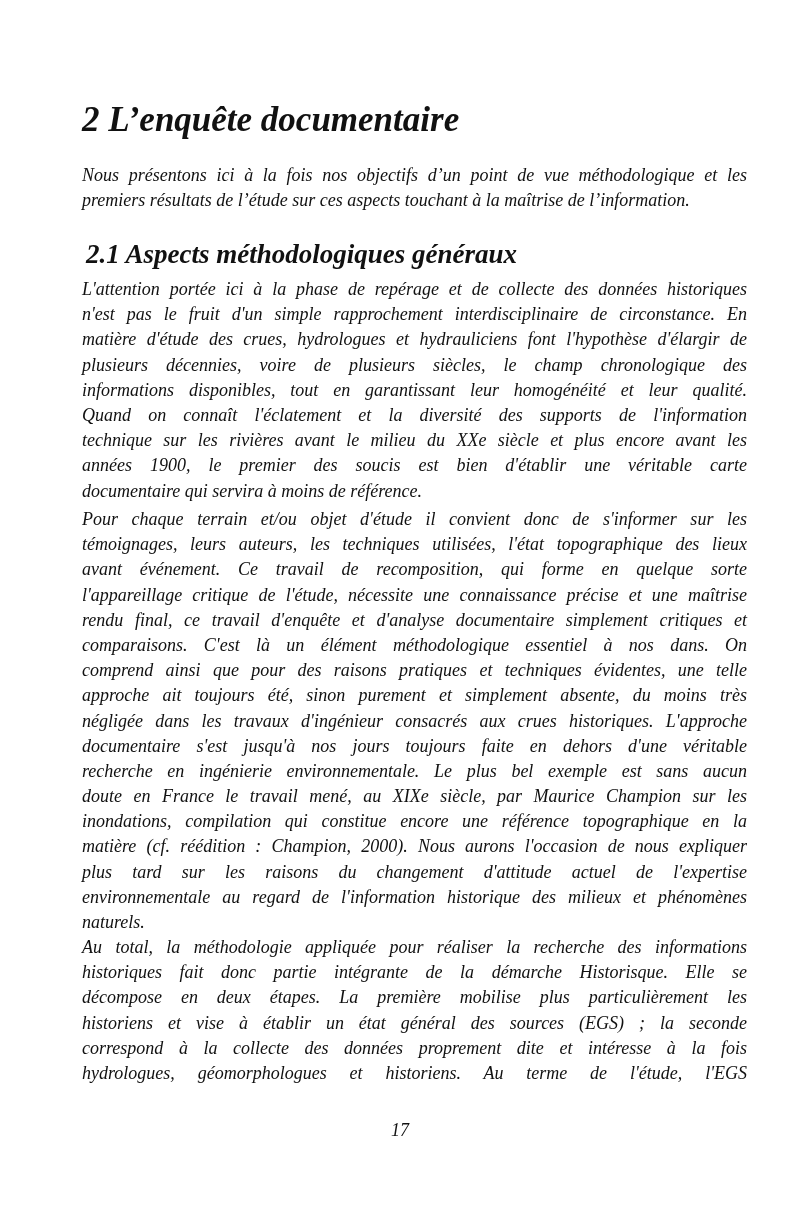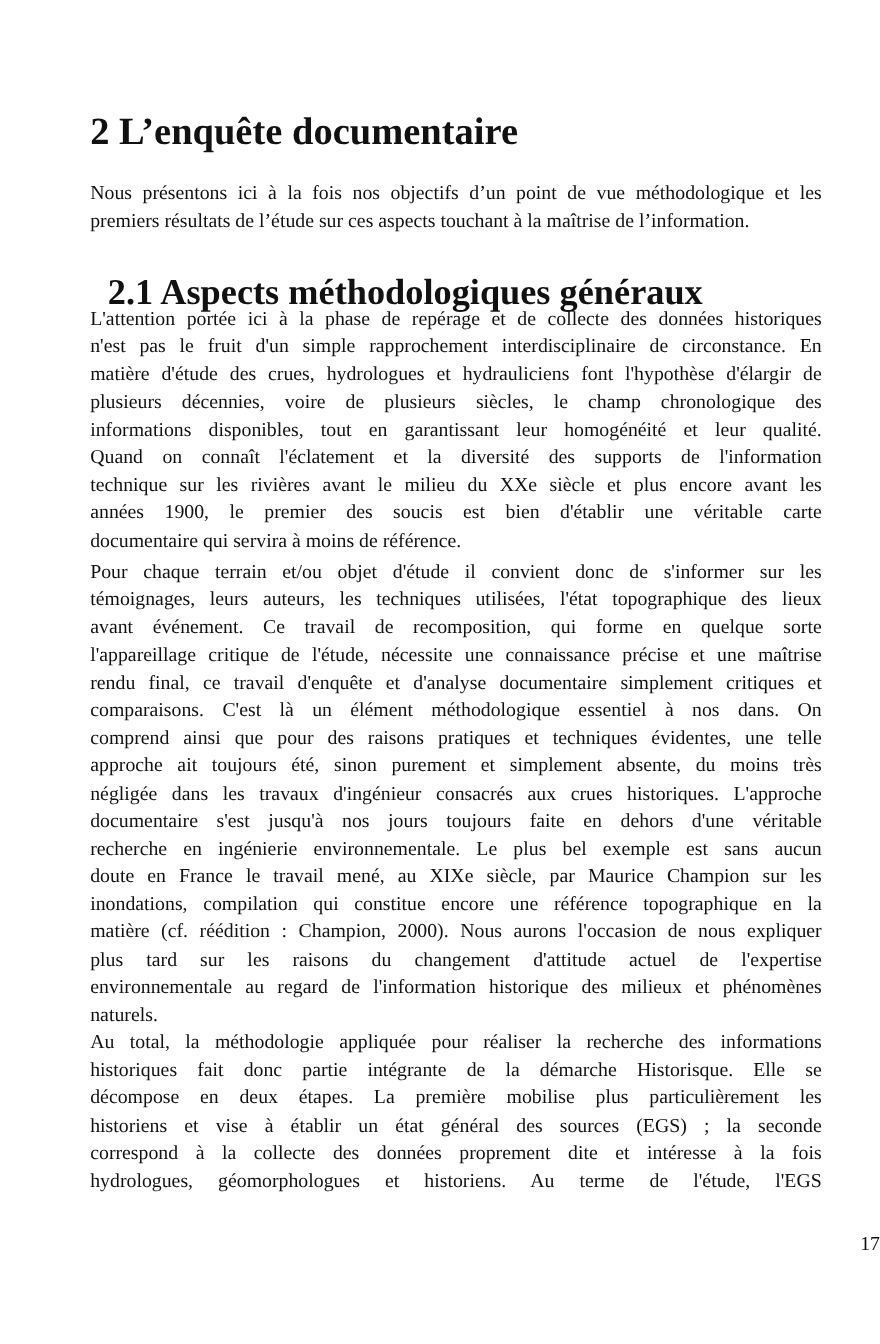--- a/index.html
+++ b/index.html
@@ -1,31 +1,31 @@
 <!DOCTYPE html>
 <html><head>
 <meta charset="utf-8">
 <style>
   html, body { margin:0; padding:0; background:#ffffff; }
   body { width:800px; height:1222px; position:relative; overflow:hidden;
          font-family:"Liberation Serif", serif; color:#111; }
-  .page { position:absolute; left:0; top:0; width:800px; height:970px; }
+  .page { position:absolute; left:0; top:0; width:800px; height:970px;font-style:italic; }
   h1 { position:absolute; left:82px; top:98px; margin:0; font-size:35px; font-weight:bold;
        line-height:44px; letter-spacing:0px; }
-  h2 { position:absolute; left:82px; top:234px; margin:16px; font-size:33px; font-weight:bold;
+  h2 { position:absolute; left:82px; top:234px; margin:4px; font-size:27px; font-weight:bold;
        line-height:32px; }
   .para { position:absolute; left:82px; width:665px; font-size:18px; }
   .line { display:block; height:25.2px; line-height:25.2px; text-align:justify;
           text-align-last:justify; white-space:nowrap; overflow:visible; }
   .line.last { text-align-last:left; }
   .p0 { top:163px; }
   .p1 { top:277px; }
   .p2 { top:507px; }
   .p3 { top:935px; }
-  .pagenum { position:absolute; left:0; width:800px; top:1120px; text-align:right;
+  .pagenum { position:absolute; left:0; width:800px; top:1120px; text-align:center;
              font-size:18px; }
 </style>
 </head>
 <body>
 
 <div class="page">
   <h1>2 L’enquête documentaire</h1>
 
   <div class="para p0" id="intro">
       <span class="line">Nous présentons ici à la fois nos objectifs d’un point de vue méthodologique et les</span>

